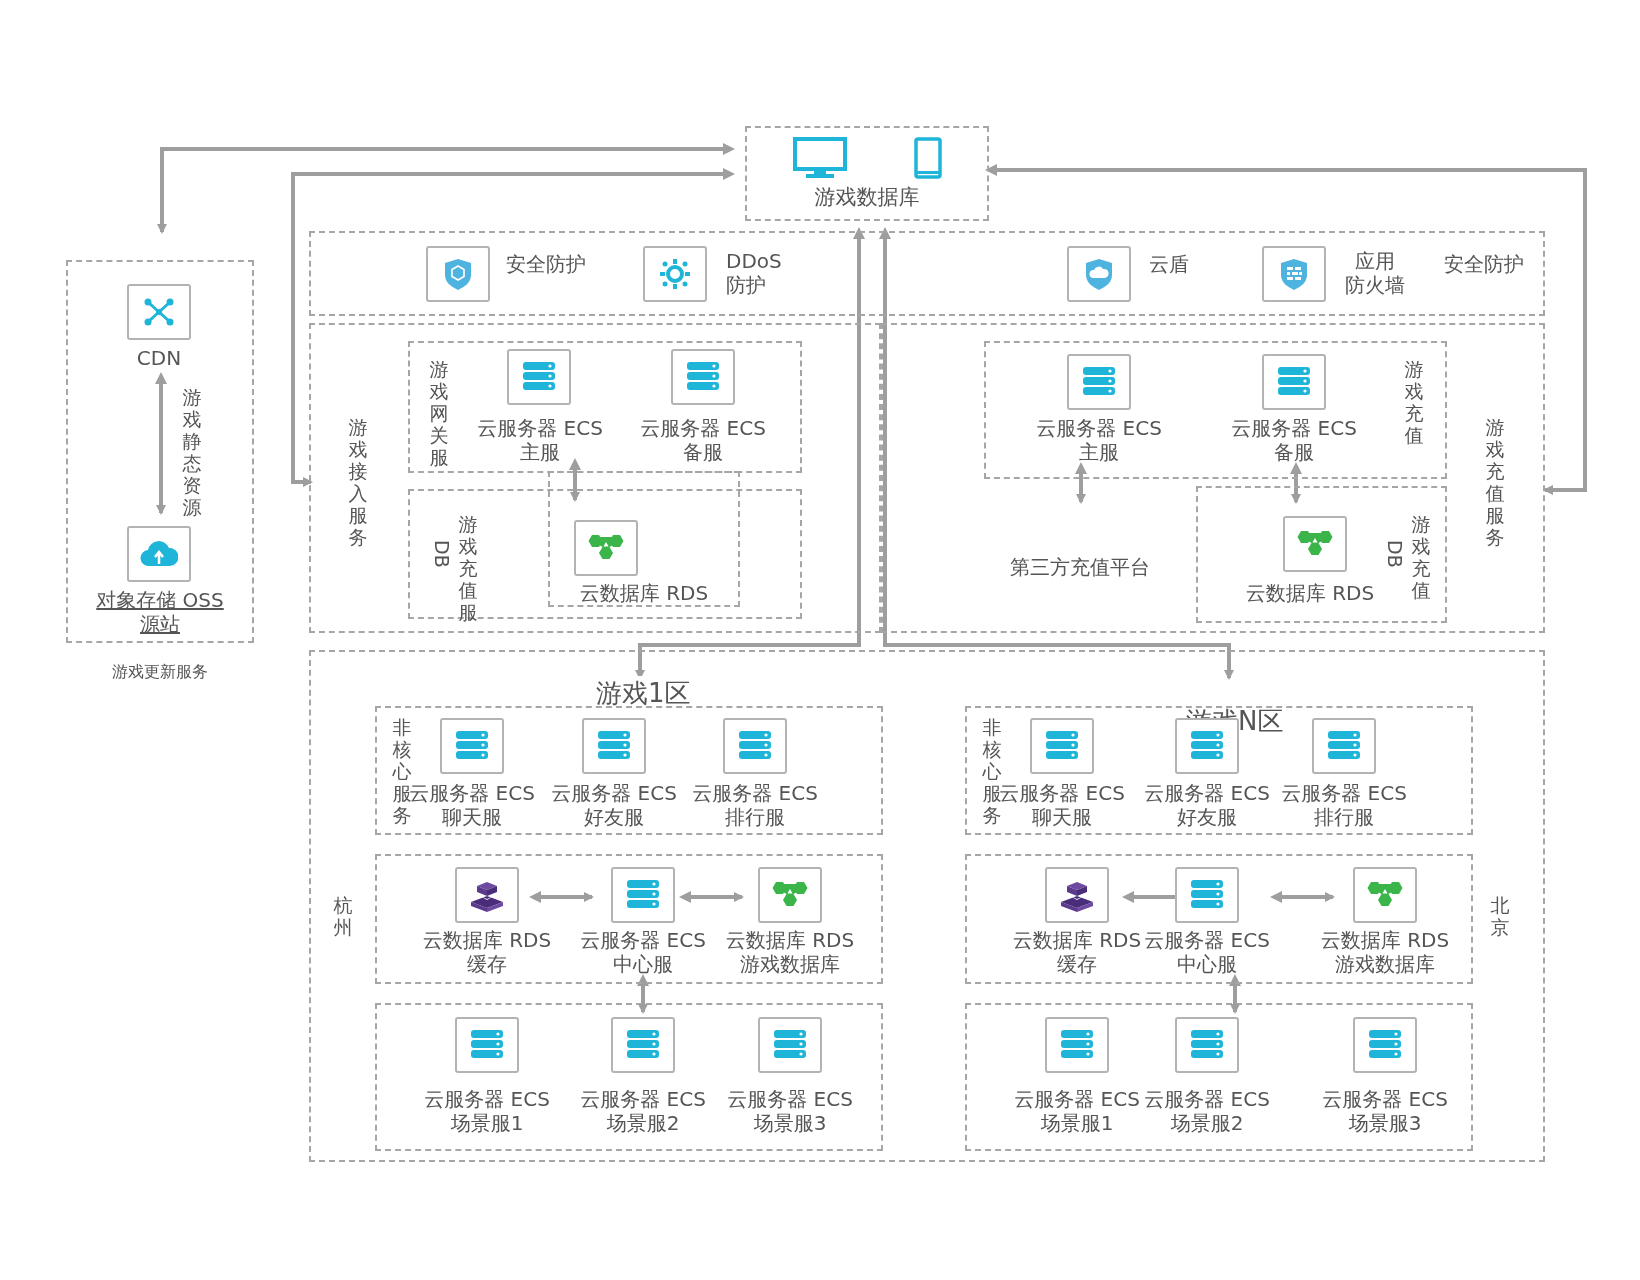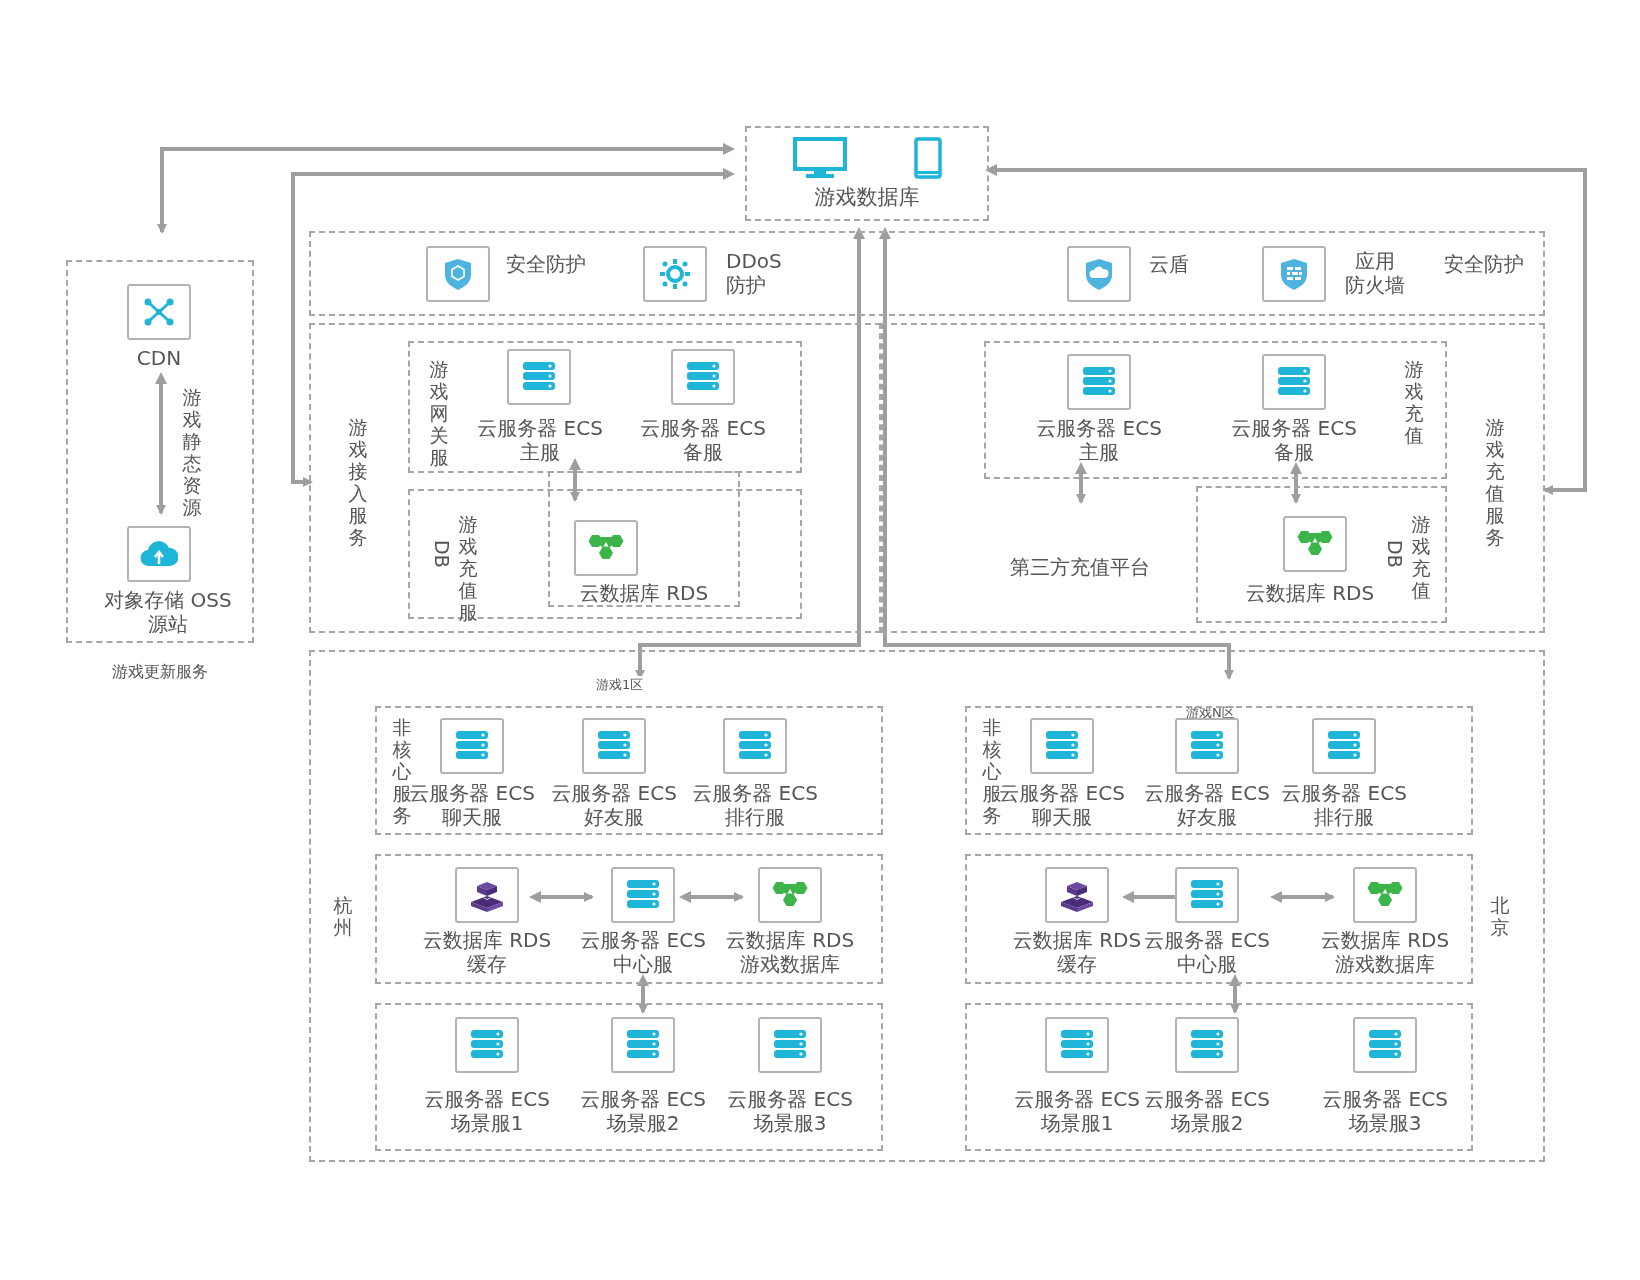--- a/index.html
+++ b/index.html
@@ -7,21 +7,21 @@
        font-family:"DejaVu Sans","Liberation Sans",sans-serif;color:#555;}
   .abs{position:absolute;}
   .dash{position:absolute;border:2px dashed #a6a6a6;box-sizing:border-box;}
   .box{position:absolute;width:64px;height:56px;border:2px solid #b3b3b3;border-radius:3px;
        box-sizing:border-box;background:#fff;display:flex;align-items:center;justify-content:center;}
   .lbl{position:absolute;font-size:20px;line-height:24px;text-align:center;white-space:nowrap;color:#555;}
   .lbl div{white-space:nowrap;}
   .vlbl{position:absolute;font-size:19px;line-height:22px;color:#555;width:22px;text-align:center;word-break:break-all;}
   .vlbl.rot{writing-mode:vertical-rl;width:auto;}
   svg.lines{position:absolute;left:0;top:0;}
-  .zonelbl{position:absolute;font-size:13px;background:#fff;padding:0 6px;color:#555;}
+  .zonelbl{position:absolute;font-size:26px;background:#fff;padding:0 6px;color:#555;}
 </style>
 </head>
 <body>
 
 <svg width="0" height="0" style="position:absolute">
   <defs>
     <symbol id="sym-ecs" viewBox="0 0 40 34">
       <rect x="4" y="2" width="32" height="8" rx="3" fill="#1fb5d9"></rect>
       <rect x="4" y="12" width="32" height="8" rx="3" fill="#1fb5d9"></rect>
       <rect x="4" y="22" width="32" height="8" rx="3" fill="#1fb5d9"></rect>
@@ -175,21 +175,21 @@
     </svg>
 </div>
 <div class="lbl" style="left:107px;top:346px;width:104px;">CDN</div>
 <div class="vlbl" style="left:181px;top:386px;">游戏静态资源</div>
 <div class="box" style="left:127px;top:526px;">
   <svg width="38" height="30" viewBox="0 0 38 30">
       <path d="M9,27 a8,8 0 0 1 -1,-16 a11,11 0 0 1 21,-2 a9,9 0 0 1 1,18 Z" fill="#1fb5d9"></path>
       <path d="M19,25 L19,15 M15,18 L19,13 L23,18" stroke="#fff" stroke-width="2.5" fill="none"></path>
     </svg>
 </div>
-<div class="lbl" style="left:78px;top:588px;width:180px;">
+<div class="lbl" style="left:70px;top:588px;width:180px;text-decoration:underline;">
   <div>对象存储 OSS</div>
   <div>源站</div>
 </div>
 <div class="lbl" style="left:70px;top:660px;width:180px;font-size:16px;">游戏更新服务</div>
 
 <div class="dash" style="left:309px;top:323px;width:572px;height:310px;"></div>
 <div class="vlbl" style="left:347px;top:416px;">游戏接入服务</div>
 
 <div class="dash" style="left:408px;top:341px;width:394px;height:132px;"></div>
 <div class="vlbl" style="left:428px;top:358px;">游戏网关服</div>

